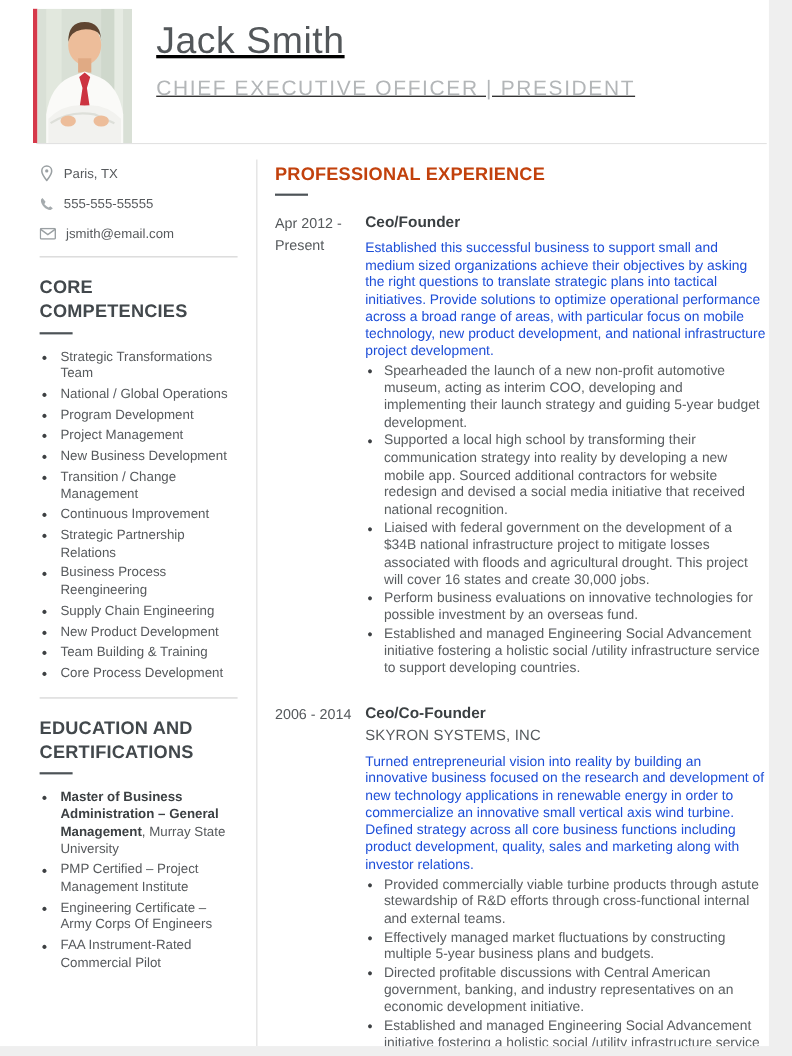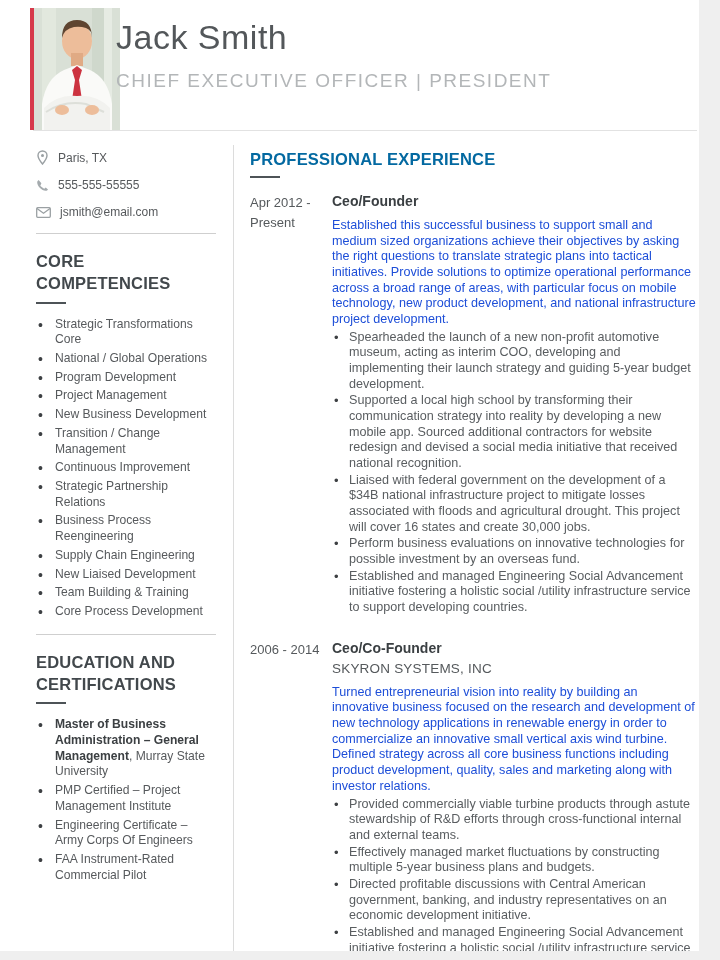--- a/index.html
+++ b/index.html
@@ -10,41 +10,41 @@
     overflow:hidden; margin:0 auto;
   }
   
   .edge-right { position:absolute; top:0; right:0; width:21px; height:100%; background:#efefef; z-index:5; }
   .edge-bottom { position:absolute; bottom:0; left:0; width:100%; height:9px; background:#efefef; z-index:5; }
 
   
   .photo-block { position:absolute; left:30px; top:8px; display:flex; }
   .photo-accent { width:4px; height:122px; background:#d6394a; }
   .photo { width:86px; height:122px; display:block; }
-  .header-text { position:absolute; left:116px; top:18px; }
+  .header-text { position:absolute; left:142px; top:18px;text-decoration:underline; }
   .name { font-size:34px; font-weight:400; color:#53575a; letter-spacing:0.5px; }
   .subtitle { margin-top:13px; font-size:19px; font-weight:400; color:#b3b6b8; letter-spacing:1.5px; }
   .header-rule { position:absolute; left:33px; top:130px; width:664px; height:1px; background:#e2e2e2; }
 
   
   .sidebar { position:absolute; left:36px; top:150px; width:180px; color:#56595c; }
   .contact-row { display:flex; align-items:center; gap:9px; margin-bottom:13px; font-size:12px; }
   .contact-row svg { flex:0 0 auto; }
   .side-divider { border:none; border-top:1px solid #cfcfcf; margin:14px 0 0 0; }
   .side-h2 { margin-top:17px; font-size:16.5px; font-weight:700; color:#42484c; letter-spacing:0.2px; line-height:1.32; }
   .h2-underline { width:30px; height:2px; background:#4d5357; margin-top:7px; }
   .side-list { list-style:none; margin-top:13px; }
   .side-list li { position:relative; padding-left:19px; font-size:12.1px; line-height:1.3; margin-bottom:3px; }
   .side-list li::before { content:"•"; position:absolute; left:2px; top:-1px; font-size:14px; color:#3d4043; }
   .side-list .b { font-weight:700; color:#3c4043; }
 
   
   .vdivider { position:absolute; left:233px; top:145px; width:1px; height:806px; background:#dcdcdc; }
   .main { position:absolute; left:250px; top:150px; width:447px; color:#56595c; }
-  .main-h2 { font-size:16.5px; font-weight:700; color:#0369a1; letter-spacing:0.2px; }
+  .main-h2 { font-size:16.5px; font-weight:700; color:#c2410c; letter-spacing:0.2px; }
   .job { display:grid; grid-template-columns:82px 1fr; margin-top:15px; }
   .job + .job { margin-top:23px; }
   .job-dates { font-size:13px; line-height:1.5; color:#55595c; padding-right:6px; }
   .job-title { font-size:14px; font-weight:700; color:#3a3f42; }
   .job-company { margin-top:5px; font-size:13.5px; color:#55595c; letter-spacing:0.2px; }
   .job-summary { margin-top:9px; font-size:12.6px; line-height:1.245; color:#1d4ed8; }
   .job-bullets { list-style:none; margin-top:2px; }
   .job-bullets li { position:relative; padding-left:17px; font-size:12.6px; line-height:1.245; margin-bottom:1px; color:#595d60; }
   .job-bullets li::before { content:"•"; position:absolute; left:2px; top:0; font-size:13px; color:#3d4043; }
 </style>
@@ -102,31 +102,31 @@
       </svg>
       <span>jsmith@email.com</span>
     </div>
 
     <hr class="side-divider">
 
     <div class="side-h2">CORE COMPETENCIES</div>
     <div class="h2-underline"></div>
     <ul class="side-list">
 
-    <li>Strategic Transformations Core</li>
+    <li>Strategic Transformations Team</li>
         <li>National / Global Operations</li>
         <li>Program Development</li>
         <li>Project Management</li>
         <li>New Business Development</li>
         <li>Transition / Change Management</li>
         <li>Continuous Improvement</li>
         <li>Strategic Partnership Relations</li>
         <li>Business Process Reengineering</li>
         <li>Supply Chain Engineering</li>
-        <li>New Liaised Development</li>
+        <li>New Product Development</li>
         <li>Team Building &amp; Training</li>
         <li>Core Process Development</li>
       </ul>
 
     <hr class="side-divider">
 
     <div class="side-h2">EDUCATION AND CERTIFICATIONS</div>
     <div class="h2-underline"></div>
     <ul class="side-list">
 

